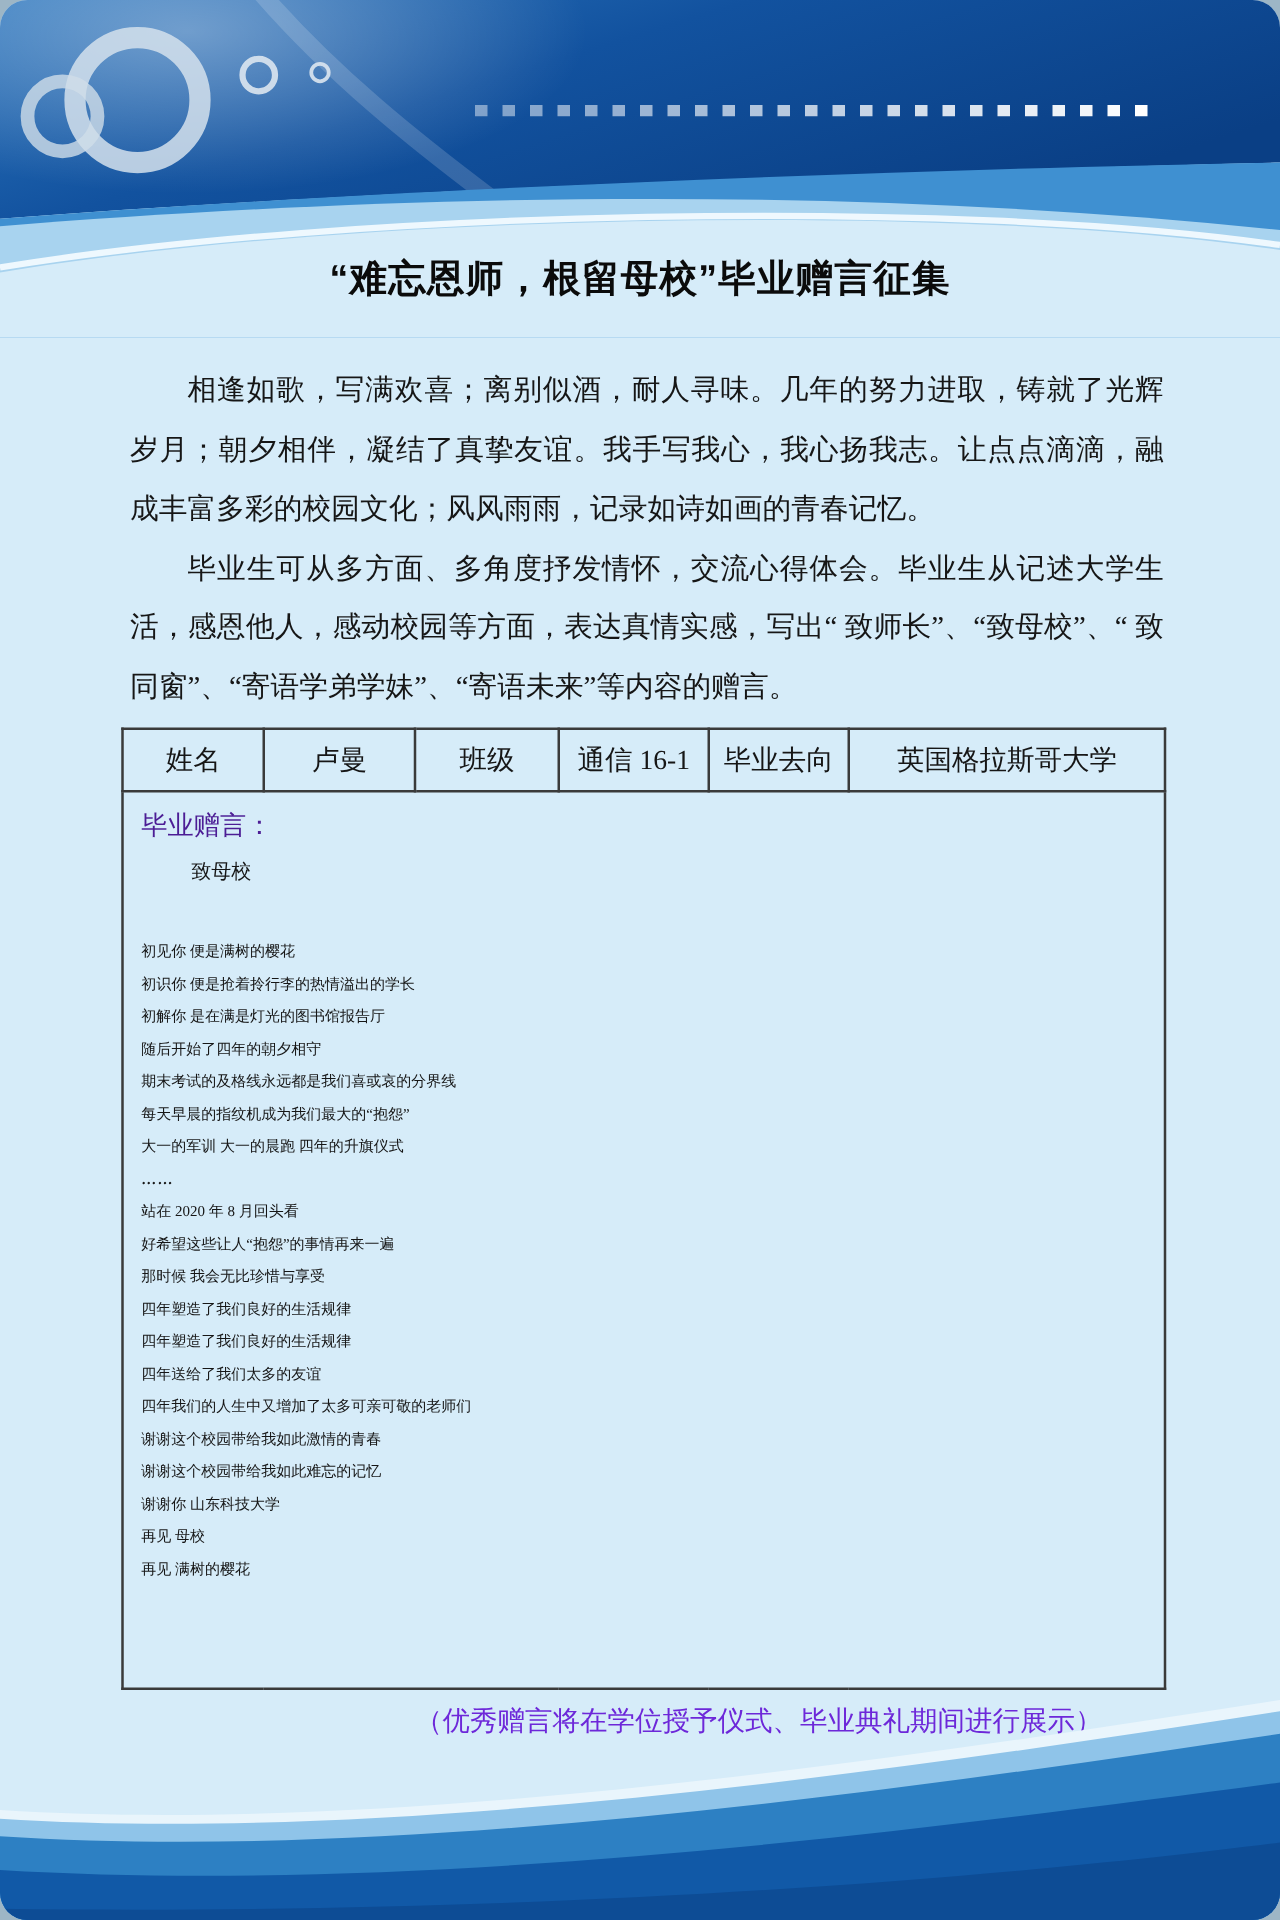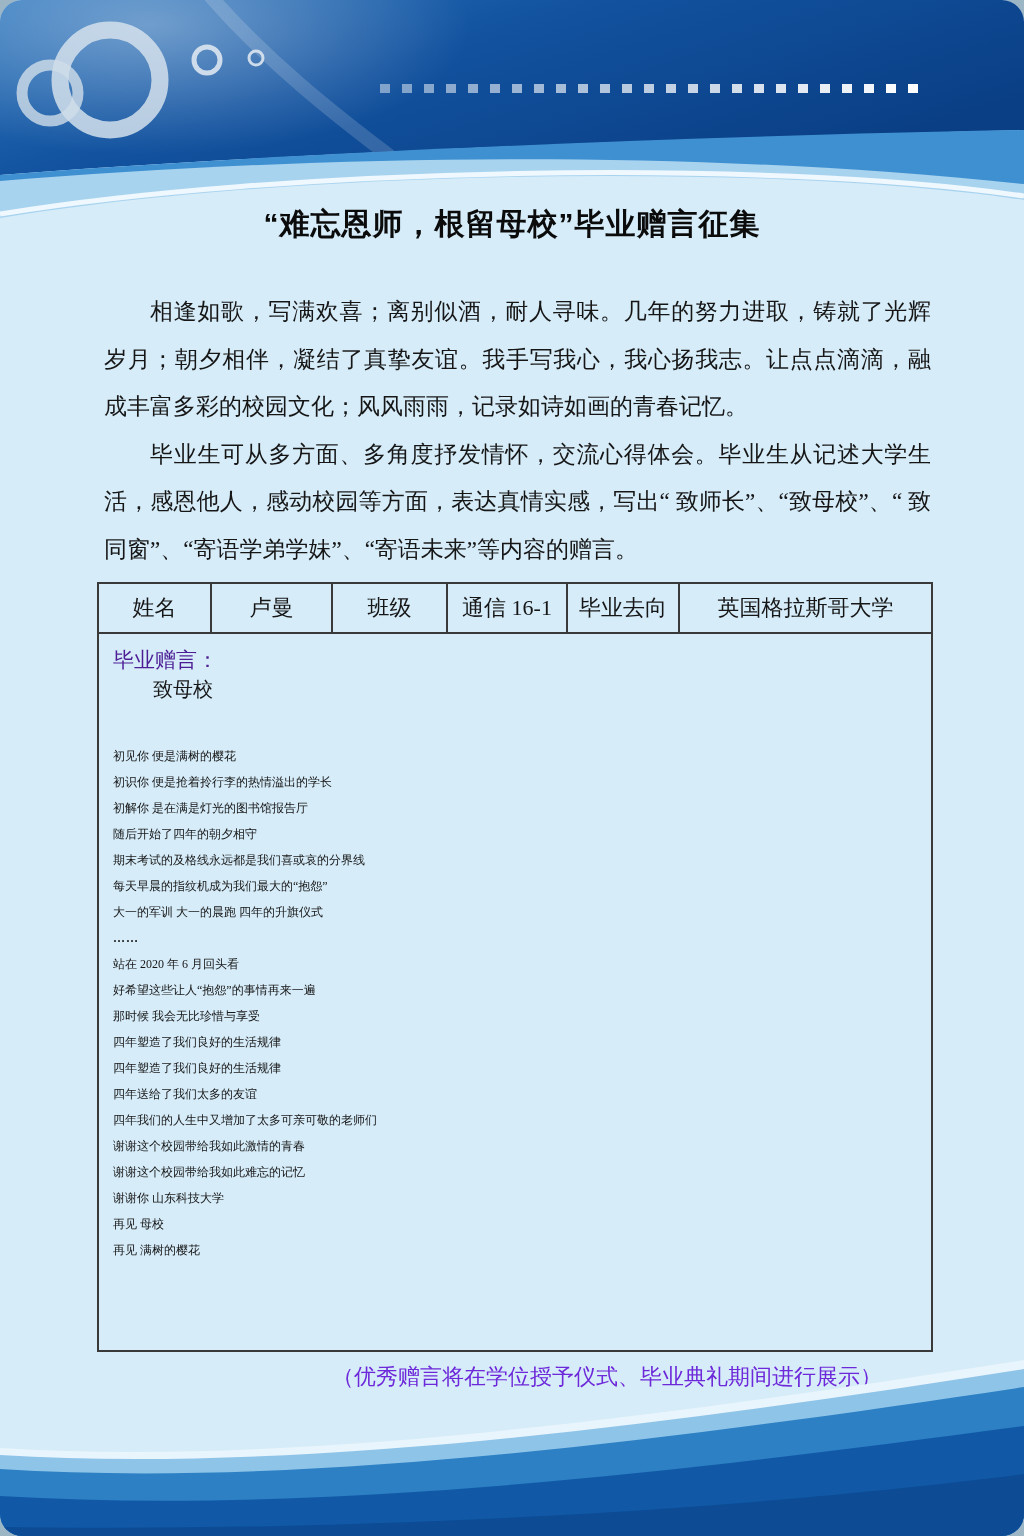--- a/index.html
+++ b/index.html
@@ -34,21 +34,21 @@
     border-collapse:collapse;table-layout:fixed;
     background:transparent;
   }
   .info-table td{
     border:2px solid #3a3a3a;
     font-size:22px;color:#161616;
   }
   .head-row td{height:46px;text-align:center;vertical-align:middle;margin-top:28px;}
   .message-cell{vertical-align:top;padding:12px 14px;}
   .msg-label{font-size:21px;color:#4c1d95;}
-  .msg-dedication{margin:2px 0 0 40px;font-size:20px;}
+  .msg-dedication{margin:13px 0 0 40px;font-size:16px;}
   .msg-lines{margin-top:40px;font-size:12px;line-height:26px;}
   .msg-lines .bold-line{font-weight:bold;letter-spacing:1px;}
   .footer-note{
     position:absolute;top:1360px;left:97px;width:834px;
     padding-left:186px;box-sizing:border-box;
     text-align:center;font-size:22px;line-height:34px;color:#6d28d9;
   }
 </style>
 </head>
 <body>
@@ -148,21 +148,21 @@
         <div class="msg-dedication">致母校</div>
         <div class="msg-lines">
               <div>初见你 便是满树的樱花</div>
               <div>初识你 便是抢着拎行李的热情溢出的学长</div>
               <div>初解你 是在满是灯光的图书馆报告厅</div>
               <div>随后开始了四年的朝夕相守</div>
               <div>期末考试的及格线永远都是我们喜或哀的分界线</div>
               <div>每天早晨的指纹机成为我们最大的“抱怨”</div>
               <div>大一的军训 大一的晨跑 四年的升旗仪式</div>
               <div class="bold-line">……</div>
-              <div>站在 2020 年 6 月回头看</div>
+              <div>站在 2020 年 8 月回头看</div>
               <div>好希望这些让人“抱怨”的事情再来一遍</div>
               <div>那时候 我会无比珍惜与享受</div>
               <div>四年塑造了我们良好的生活规律</div>
               <div>四年塑造了我们良好的生活规律</div>
               <div>四年送给了我们太多的友谊</div>
               <div>四年我们的人生中又增加了太多可亲可敬的老师们</div>
               <div>谢谢这个校园带给我如此激情的青春</div>
               <div>谢谢这个校园带给我如此难忘的记忆</div>
               <div>谢谢你 山东科技大学</div>
               <div>再见 母校</div>

